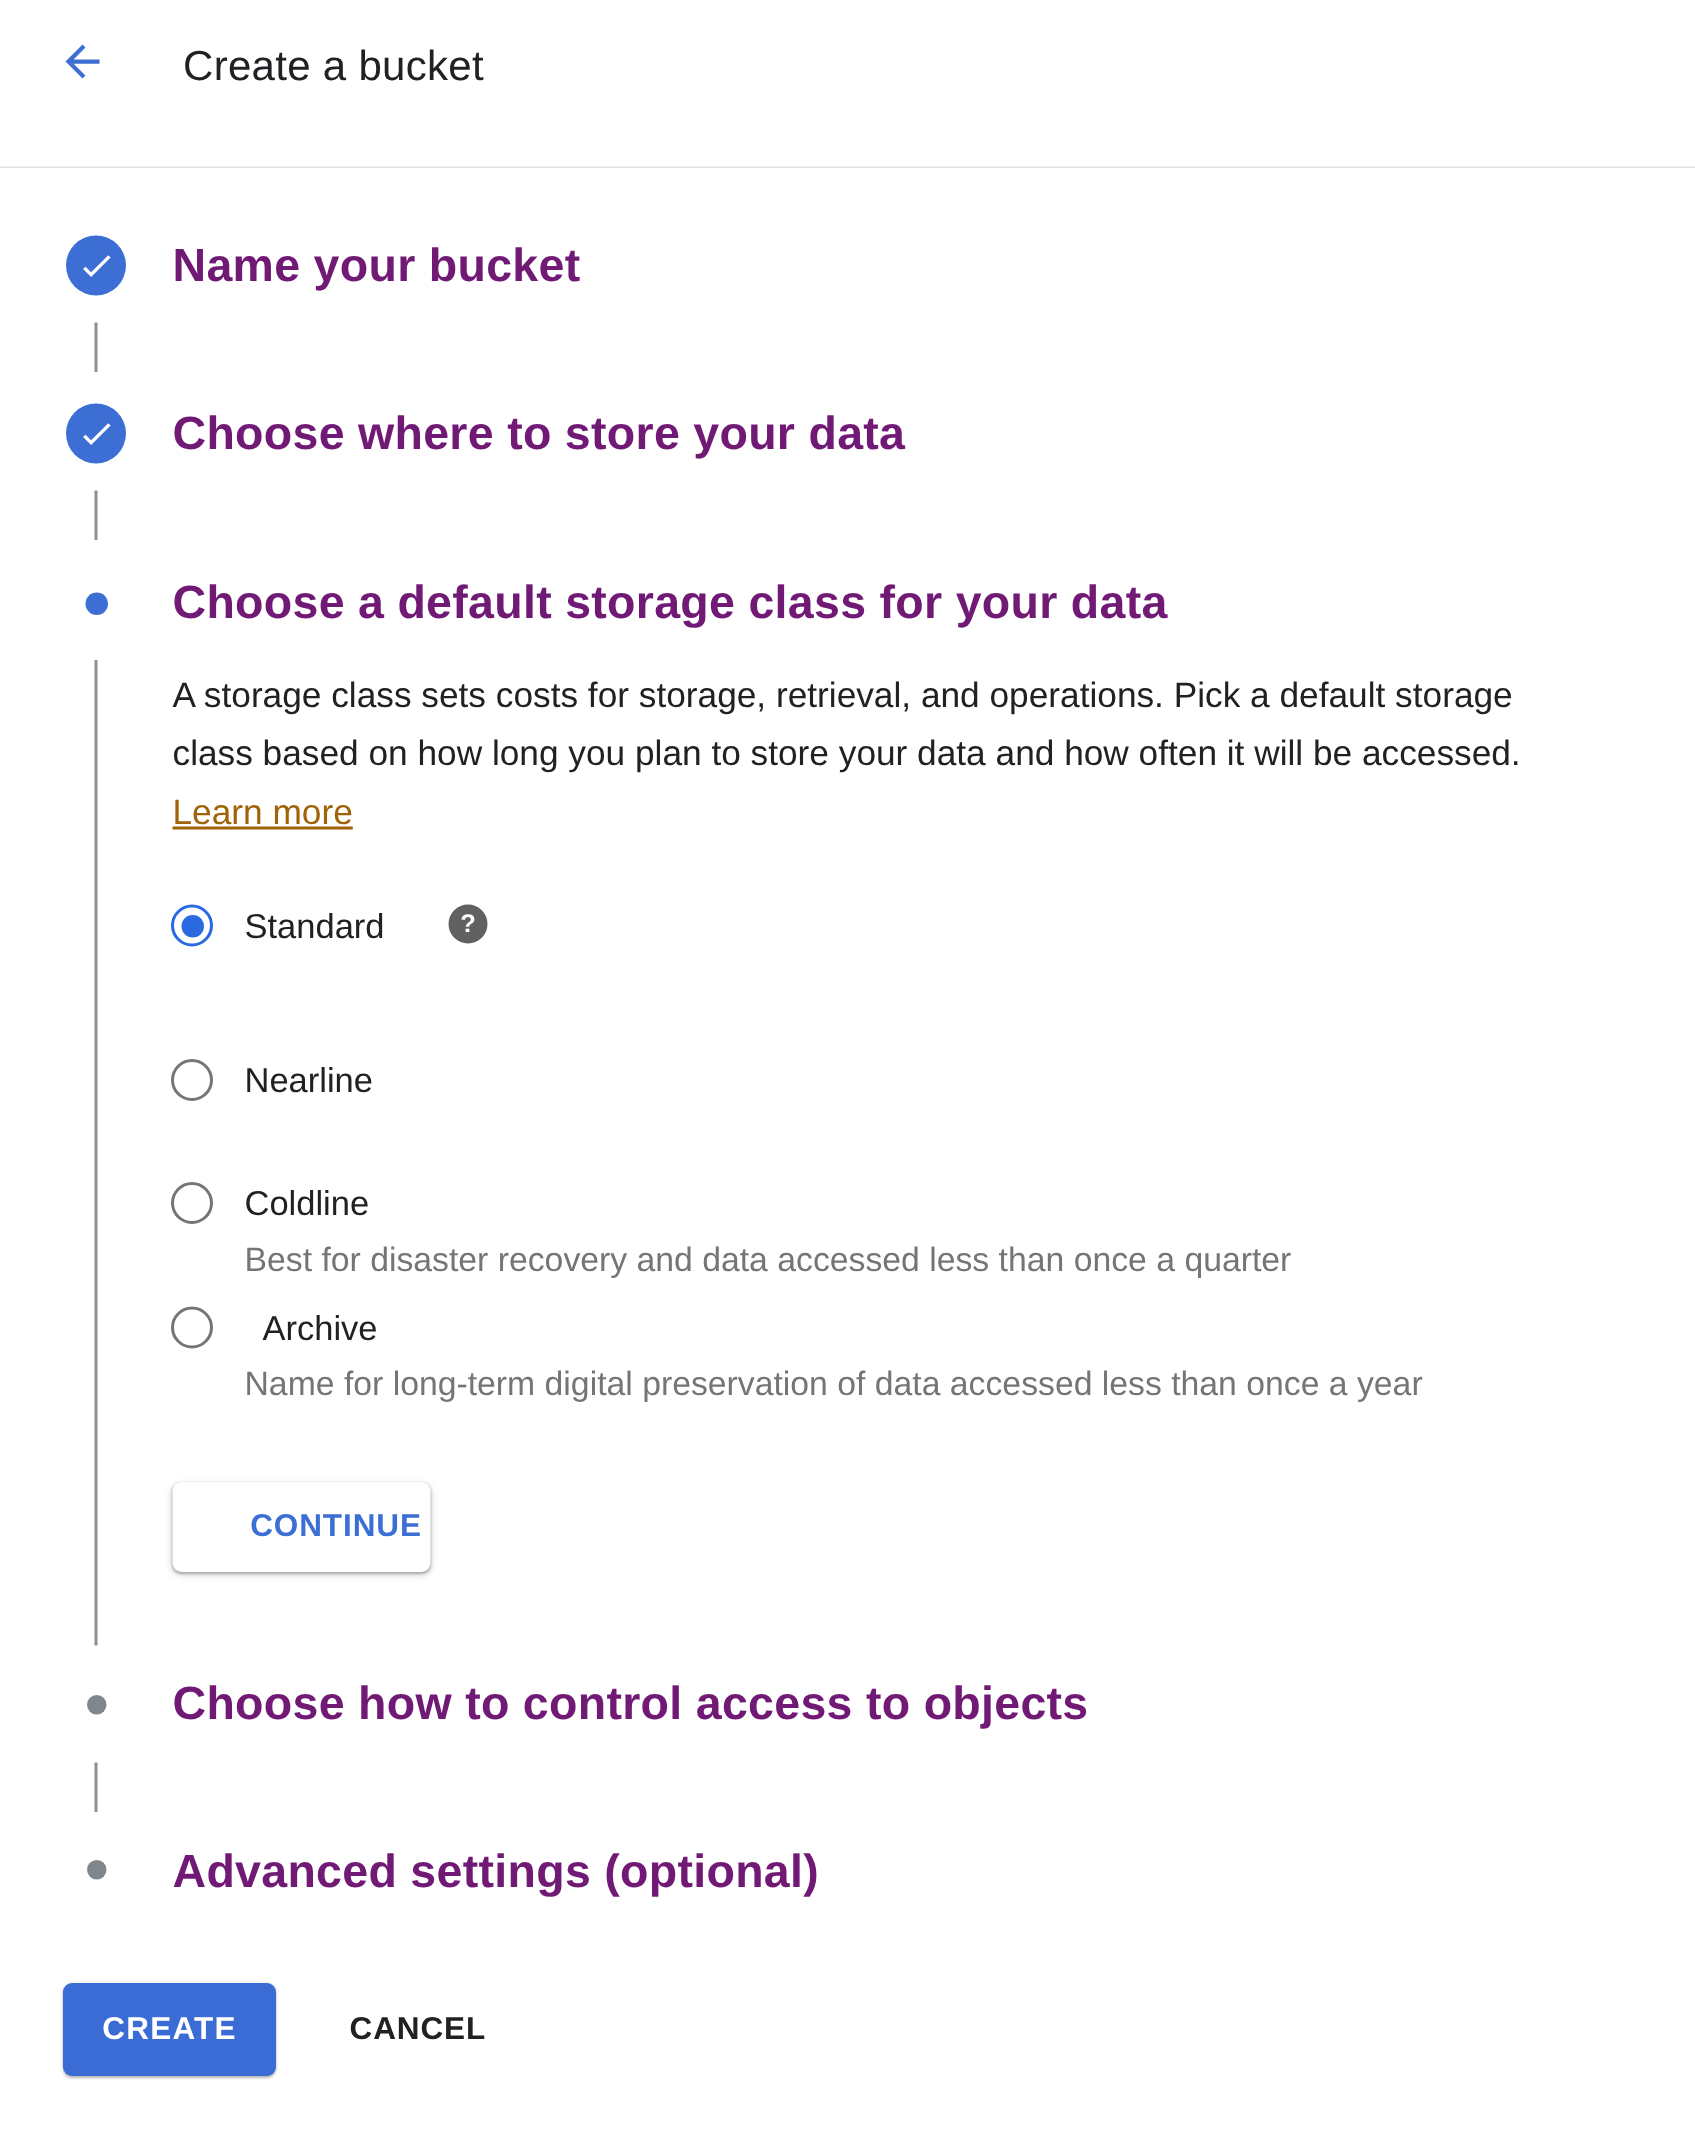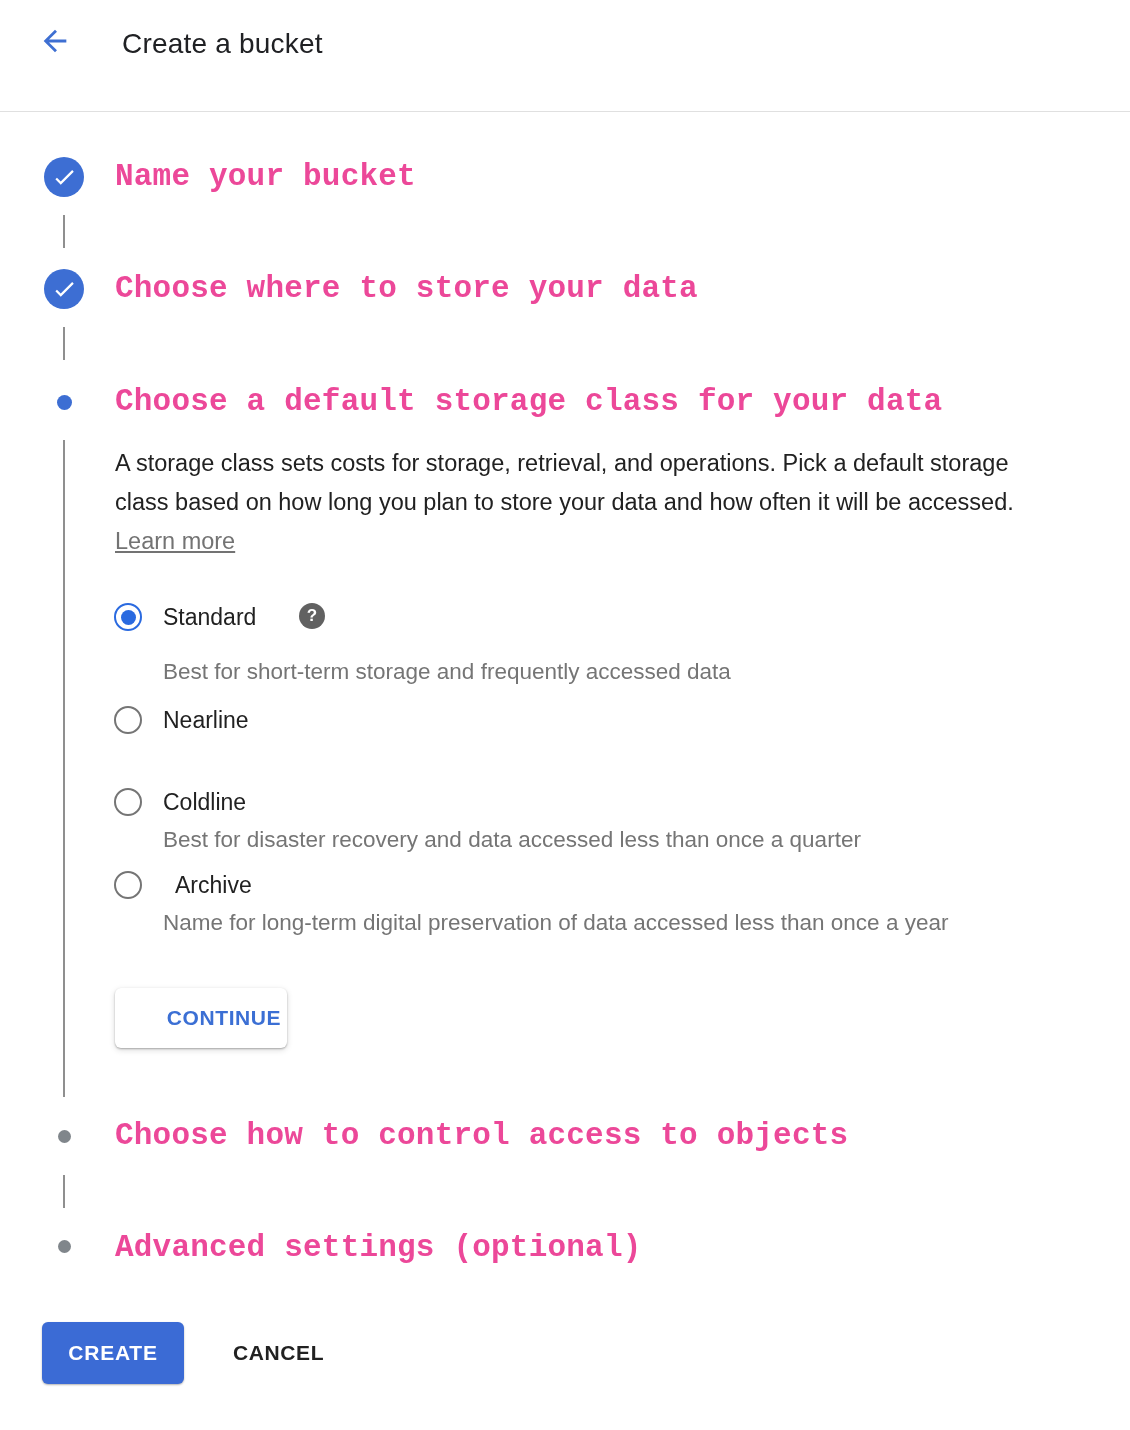--- a/index.html
+++ b/index.html
@@ -37,31 +37,31 @@
   }
   .dot-blue { left:57px; top:395px; width:15px; height:15px; background:#3d6ed3; }
   .dot-gray { left:58px; width:13px; height:13px; background:#80868b; }
 
   .connector {
     position:absolute; left:63px; width:2px; background:#8f8f8f;
   }
 
   .step-heading {
     position:absolute; left:115px; font-size:31px; font-weight:700;
-    line-height:40px; color:#ec4899; letter-spacing:0.2px; white-space:nowrap;font-family:Liberation Mono, monospace;
+    line-height:40px; color:#701a75; letter-spacing:0.2px; white-space:nowrap;
   }
   .step-heading.clickable { cursor:pointer; }
 
   
   .step-desc {
     position:absolute; left:115px; top:444px; width:950px;
     font-size:23.5px; line-height:39px; color:#212121;
   }
   .learn-more {
-    color:#737373; text-decoration:underline; cursor:pointer;margin-top:21px;
+    color:#a16207; text-decoration:underline; cursor:pointer;margin-top:21px;
   }
 
   .radio {
     position:absolute; left:114px; width:28px; height:28px; border-radius:50%;
     border:2px solid #757575; background:#fff; cursor:pointer;
     display:flex; align-items:center; justify-content:center;
   }
   .radio.selected { border-color:#2a6ae0; }
   .radio.selected::after {
     content:""; width:15px; height:15px; border-radius:50%; background:#2a6ae0;
@@ -141,21 +141,20 @@
 
   <div class="dot dot-blue"></div>
   <div class="step-heading" style="top:382px;">Choose a default storage class for your data</div>
   <div class="connector" style="top:440px; height:657px;"></div>
 
   <div class="step-desc"><span>A storage class sets costs for storage, retrieval, and operations. Pick a default storage class based on how long you plan to store your data and how often it will be accessed. </span><a class="learn-more">Learn more</a></div>
 
   <div class="radio selected" style="top:603px;"></div>
   <div class="radio-label" style="top:603px;">Standard</div>
   <div class="help-icon" style="top:603px;">?</div>
-  <div class="radio-desc" style="top:658px;">Best for short-term storage and frequently accessed data</div>
 
   <div class="radio" style="top:706px;"></div>
   <div class="radio-label" style="top:706px;">Nearline</div>
 
   <div class="radio" style="top:788px;"></div>
   <div class="radio-label" style="top:788px;">Coldline</div>
   <div class="radio-desc" style="top:826px;">Best for disaster recovery and data accessed less than once a quarter</div>
 
   <div class="radio" style="top:871px;"></div>
   <div class="radio-label" style="top:871px;margin-left:12px;">Archive</div>

